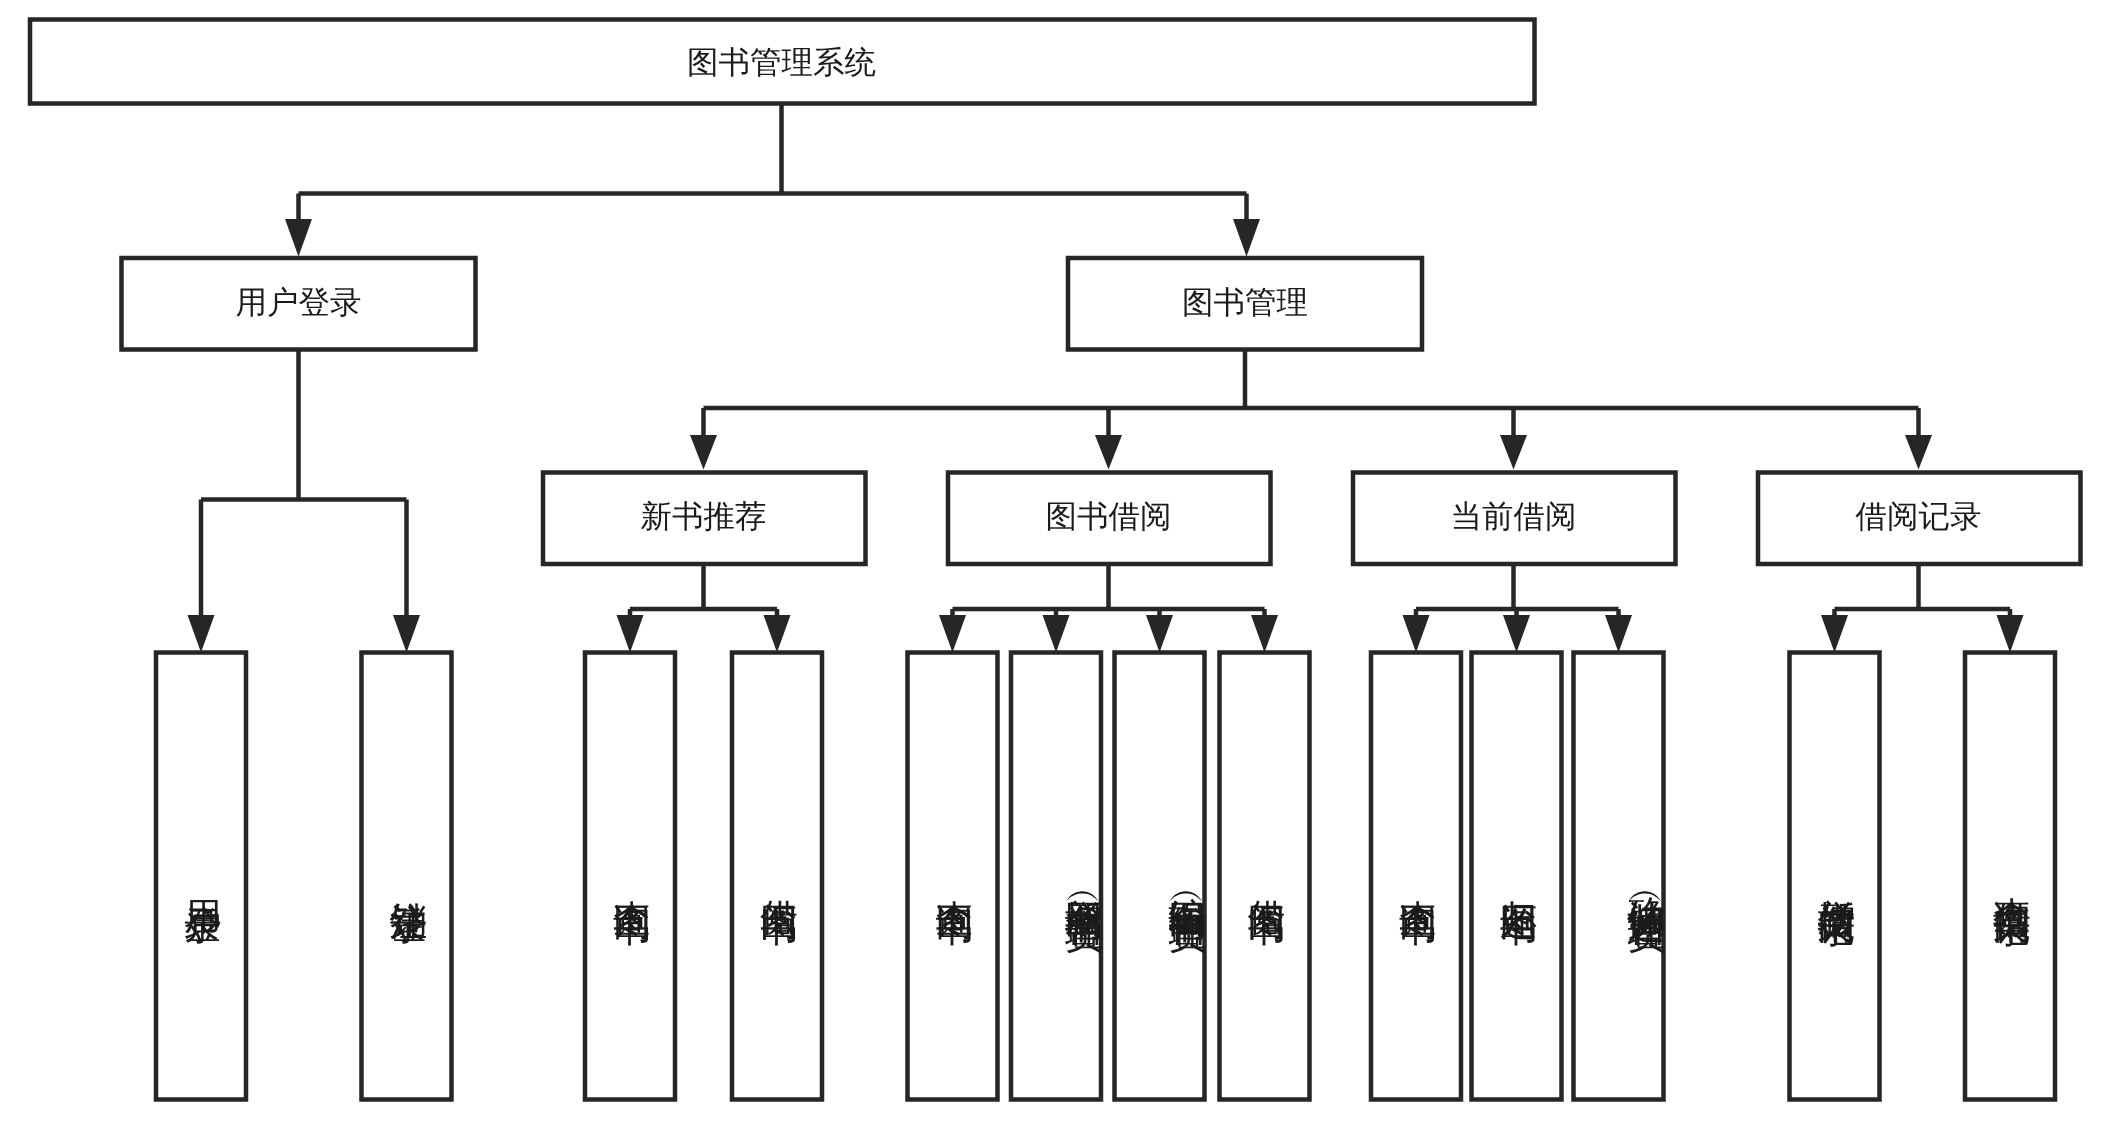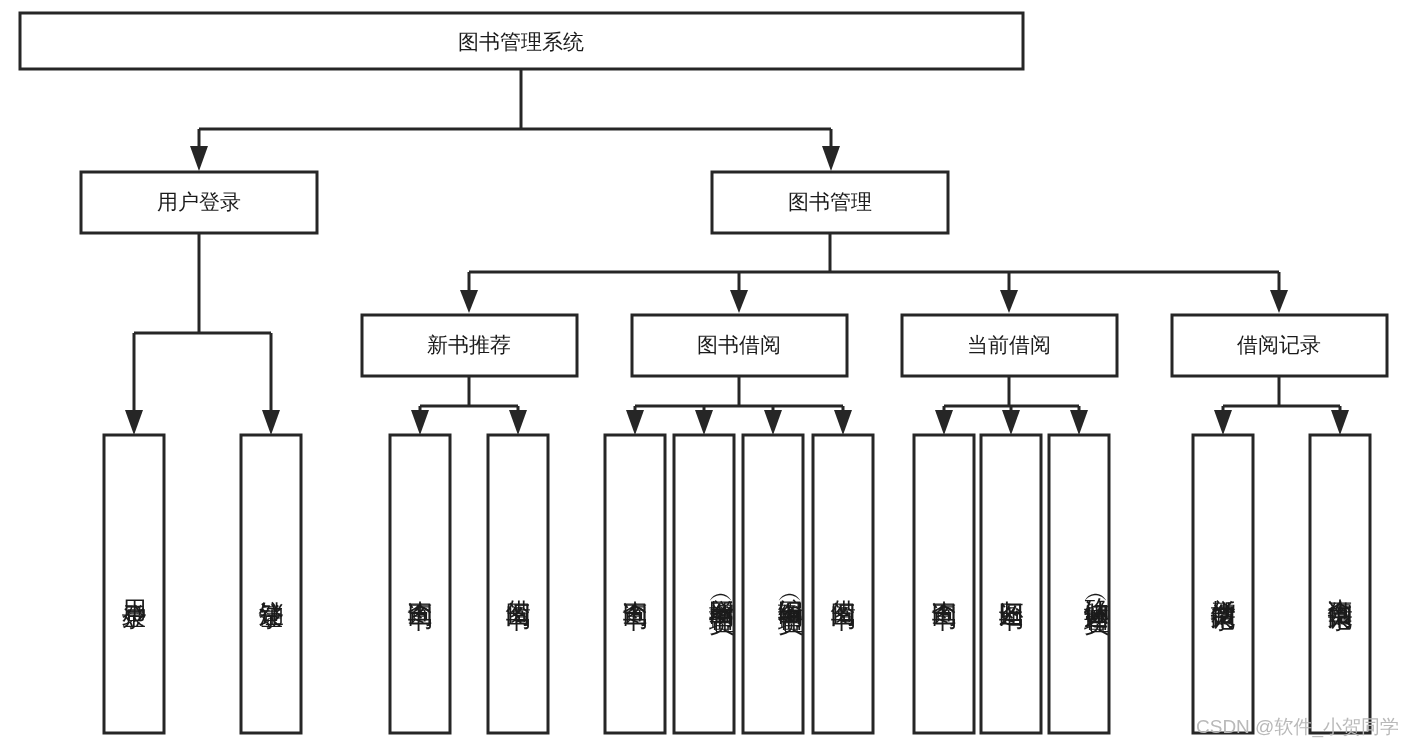--- a/index.html
+++ b/index.html
@@ -214,15 +214,14 @@
   <div class="vlabel top" style="left:743px;  top:440px; width:60px; height:293px;">编辑图书（管理员）</div>
   <div class="vlabel center" style="left:813px;  top:435px; width:60px; height:298px;">借阅图书</div>
 
   <div class="vlabel center" style="left:914px;  top:435px; width:60px; height:298px;">查询图书</div>
   <div class="vlabel center" style="left:981px;  top:435px; width:60px; height:298px;">归还图书</div>
   <div class="vlabel top" style="left:1049px; top:440px; width:60px; height:293px;">确认归还（管理员）</div>
 
   <div class="vlabel center" style="left:1193px; top:435px; width:60px; height:298px;">新增借阅记录</div>
   <div class="vlabel center" style="left:1310px; top:435px; width:60px; height:298px;">查询借阅记录</div>
 
-  <div class="watermark" style="left:1196px; top:714px;">CSDN @软件_小贺同学</div>
 
 </div>
 
 </body></html>

